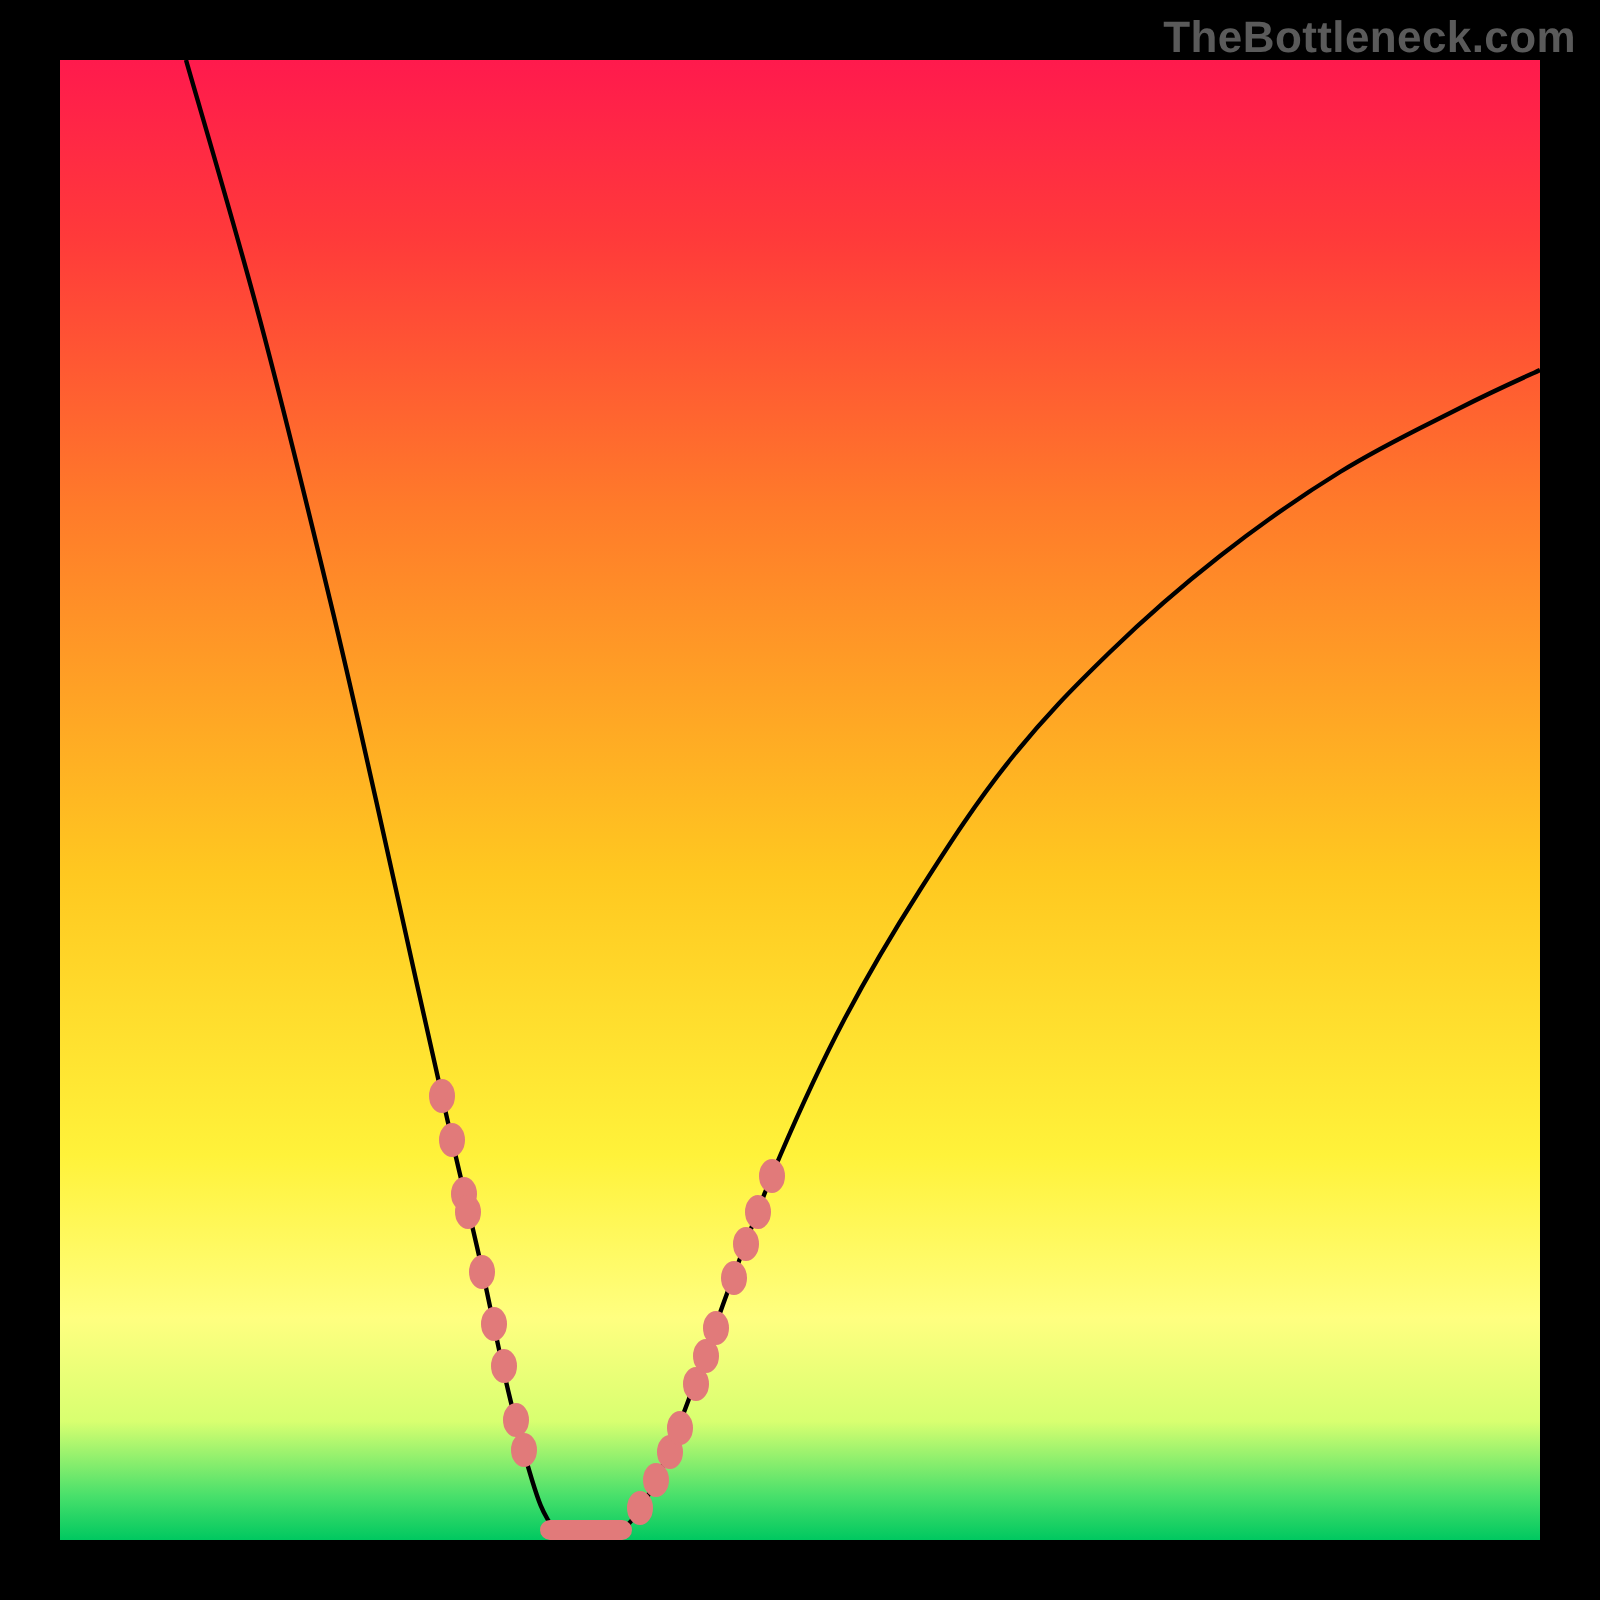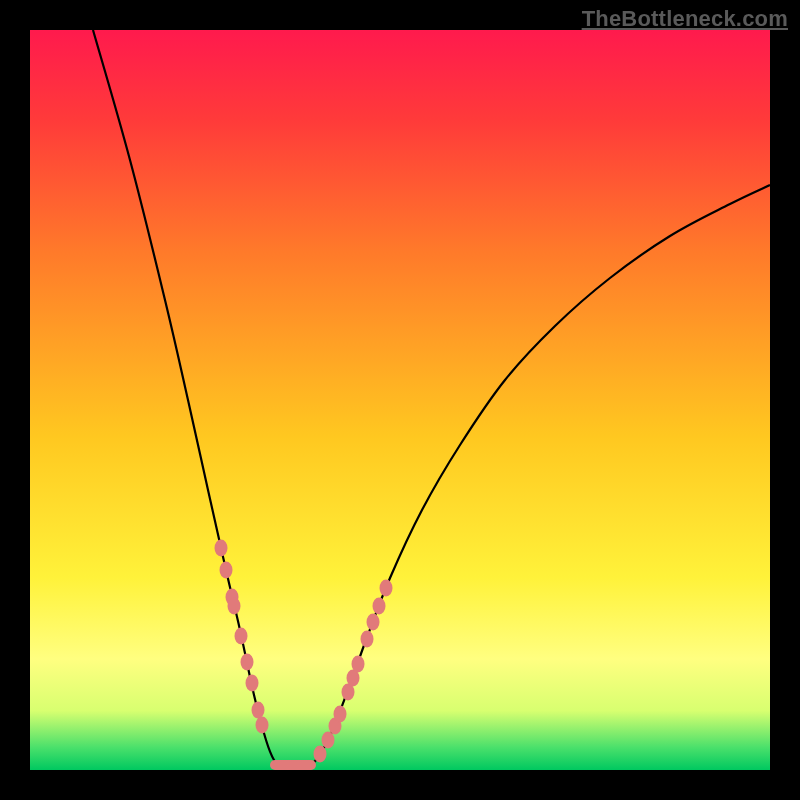--- a/index.html
+++ b/index.html
@@ -29,21 +29,20 @@
       #00c860 100%);
   }
   .watermark {
     position: absolute;
     top: 6px;
     right: 12px;
     color: #5a5a5a;
     font-size: 22px;
     font-weight: 600;
     letter-spacing: 0.2px;
-    text-decoration: underline;
   }
   svg {
     position: absolute;
     left: 0;
     top: 0;
   }
 </style>
 </head>
 <body>
 

